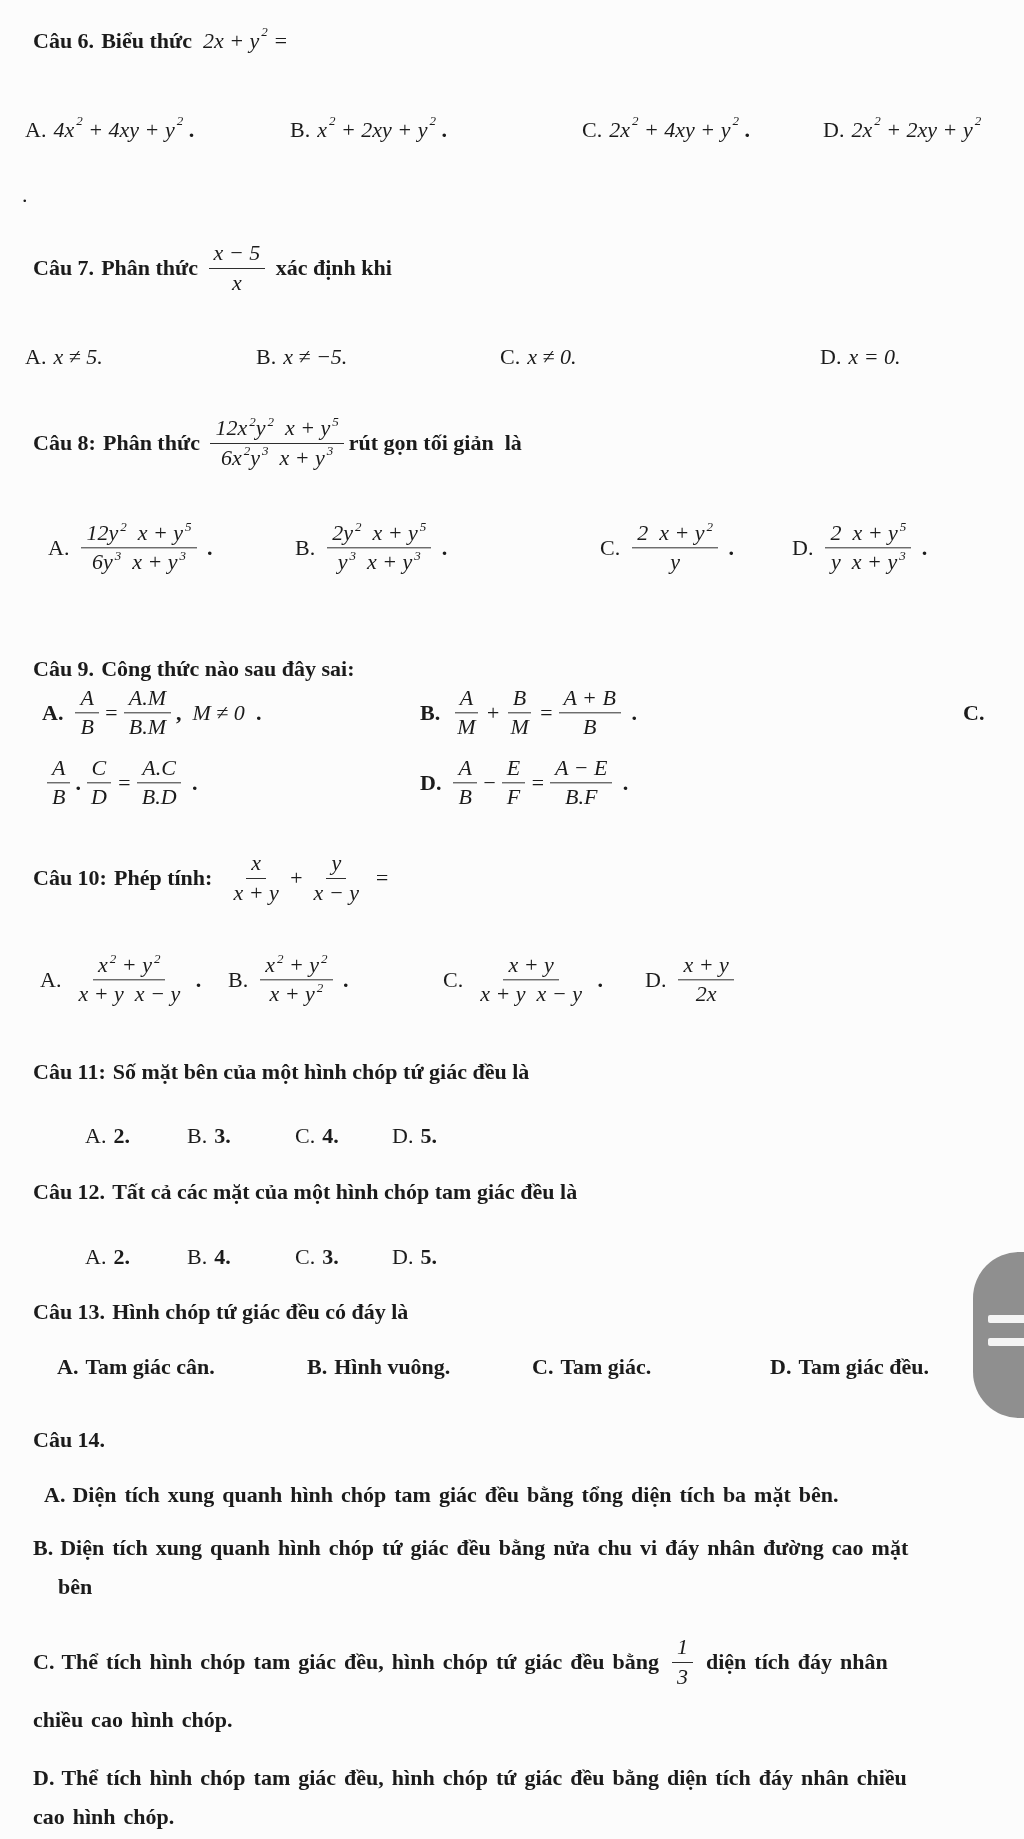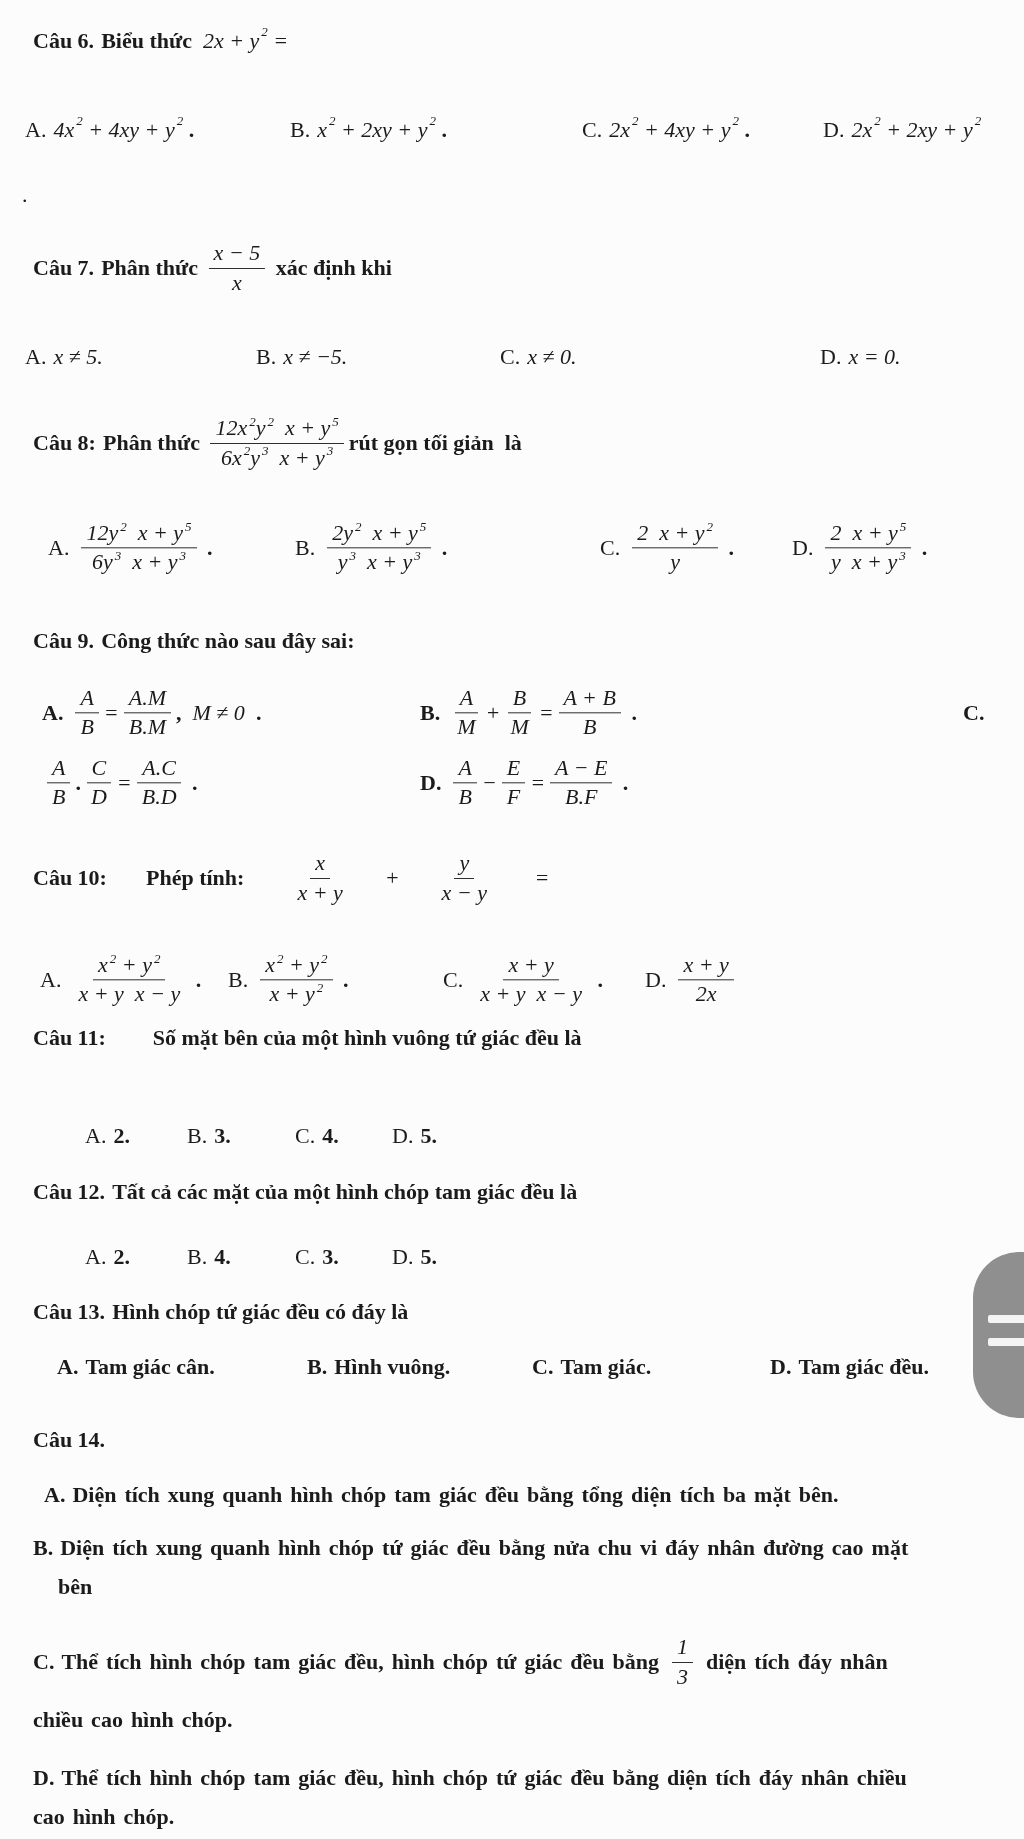--- a/index.html
+++ b/index.html
@@ -125,21 +125,21 @@
           <span class="ltr">C.</span>
           <span class="frac m"><span class="num"><span class="m">2  x + y</span><span class="sup">2</span></span><span class="den"><span class="m">y</span></span></span>
           <span class="rm"> .</span>
         </span>
         <span class="opt" style="left: 792px;">
           <span class="ltr">D.</span>
           <span class="frac m"><span class="num"><span class="m">2  x + y</span><span class="sup">5</span></span><span class="den"><span class="m">y  x + y</span><span class="sup">3</span></span></span>
           <span class="rm"> .</span>
         </span>
       </div>
-      <div class="row" style="top: 624px; left: 33px; height: 34px;">
+      <div class="row" style="top: 652px; left: 33px; height: 34px;">
         <span class="qlabel">Câu 9.</span>
         <span class="rm">Công thức nào sau đây sai:</span>
       </div>
       <div class="row" style="top: 667px; left: 0px; width: 1024px; height: 92px;">
         <span class="opt" style="left: 42px;">
           <span class="ltr bold">A.</span>
           <span class="frac m"><span class="num"><span class="m">A</span></span><span class="den"><span class="m">B</span></span></span>
           <span class="m">=</span>
           <span class="frac m"><span class="num"><span class="m">A.M</span></span><span class="den"><span class="m">B.M</span></span></span>
           <span class="rm">,  </span>
@@ -171,21 +171,21 @@
         <span class="opt" style="left: 420px;">
           <span class="ltr bold">D.</span>
           <span class="frac m"><span class="num"><span class="m">A</span></span><span class="den"><span class="m">B</span></span></span>
           <span class="m">−</span>
           <span class="frac m"><span class="num"><span class="m">E</span></span><span class="den"><span class="m">F</span></span></span>
           <span class="m">=</span>
           <span class="frac m"><span class="num"><span class="m">A − E</span></span><span class="den"><span class="m">B.F</span></span></span>
           <span class="rm"> .</span>
         </span>
       </div>
-      <div class="row" style="top: 836px; left: 33px; height: 84px; gap: 32px;">
+      <div class="row" style="top: 836px; left: 33px; height: 84px;">
         <span class="qlabel">Câu 10:</span>
         <span class="rm">Phép tính:  </span>
         <span class="frac m"><span class="num"><span class="m">x</span></span><span class="den"><span class="m">x + y</span></span></span>
         <span class="m">+</span>
         <span class="frac m"><span class="num"><span class="m">y</span></span><span class="den"><span class="m">x − y</span></span></span>
         <span class="m"> =</span>
       </div>
       <div class="row" style="top: 936px; left: 0px; width: 1024px; height: 88px;">
         <span class="opt" style="left: 40px;">
           <span class="ltr">A.</span>
@@ -200,23 +200,23 @@
         <span class="opt" style="left: 443px;">
           <span class="ltr">C.</span>
           <span class="frac m"><span class="num"><span class="m">x + y</span></span><span class="den"><span class="m">x + y  x − y</span></span></span>
           <span class="rm"> .</span>
         </span>
         <span class="opt" style="left: 645px;">
           <span class="ltr">D.</span>
           <span class="frac m"><span class="num"><span class="m">x + y</span></span><span class="den"><span class="m">2x</span></span></span>
         </span>
       </div>
-      <div class="row" style="top: 1021px; left: 33px; height: 34px; gap: 40px;">
+      <div class="row" style="top: 1055px; left: 33px; height: 34px;">
         <span class="qlabel">Câu 11:</span>
-        <span class="rm">Số mặt bên của một hình vuông tứ giác đều là</span>
+        <span class="rm">Số mặt bên của một hình chóp tứ giác đều là</span>
       </div>
       <div class="row" style="top: 1119px; left: 0px; width: 1024px; height: 34px;">
         <span class="opt" style="left: 85px;">
           <span class="ltr">A.</span>
           <span class="rm">2.</span>
         </span>
         <span class="opt" style="left: 187px;">
           <span class="ltr">B.</span>
           <span class="rm">3.</span>
         </span>

